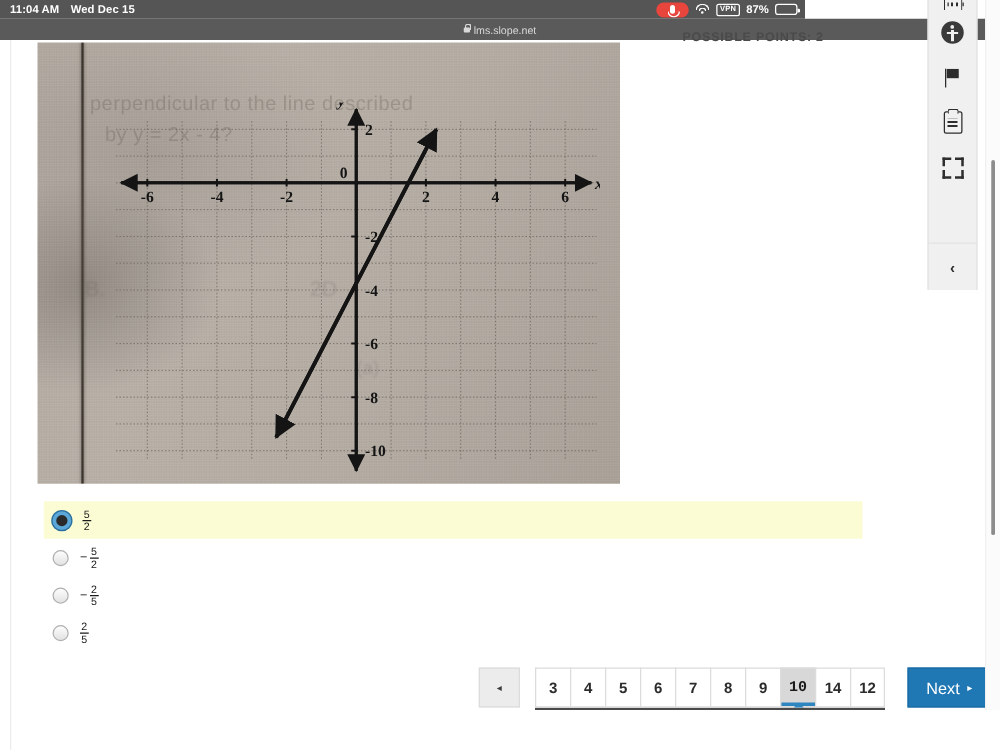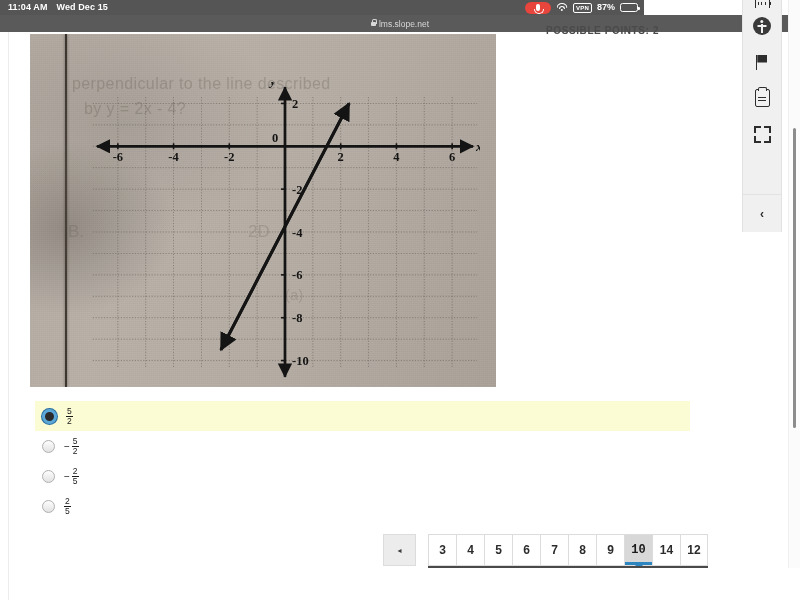--- a/index.html
+++ b/index.html
@@ -440,20 +440,24 @@
         <div class="pg">4</div>
         <div class="pg">5</div>
         <div class="pg">6</div>
         <div class="pg">7</div>
         <div class="pg">8</div>
         <div class="pg">9</div>
         <div class="pg active">10</div>
         <div class="pg">14</div>
         <div class="pg">12</div>
       </div>
+    <div class="btn-next">
+      <span>Next</span>
+      <span class="car">▸</span>
+    </div>
   </div>
 </div>
 
 <div class="rail">
   <div class="rail-cut">
       <span class="calc-cut"></span>
     </div>
   <div class="rail-tool">
       <span class="ico-access"></span>
     </div>

